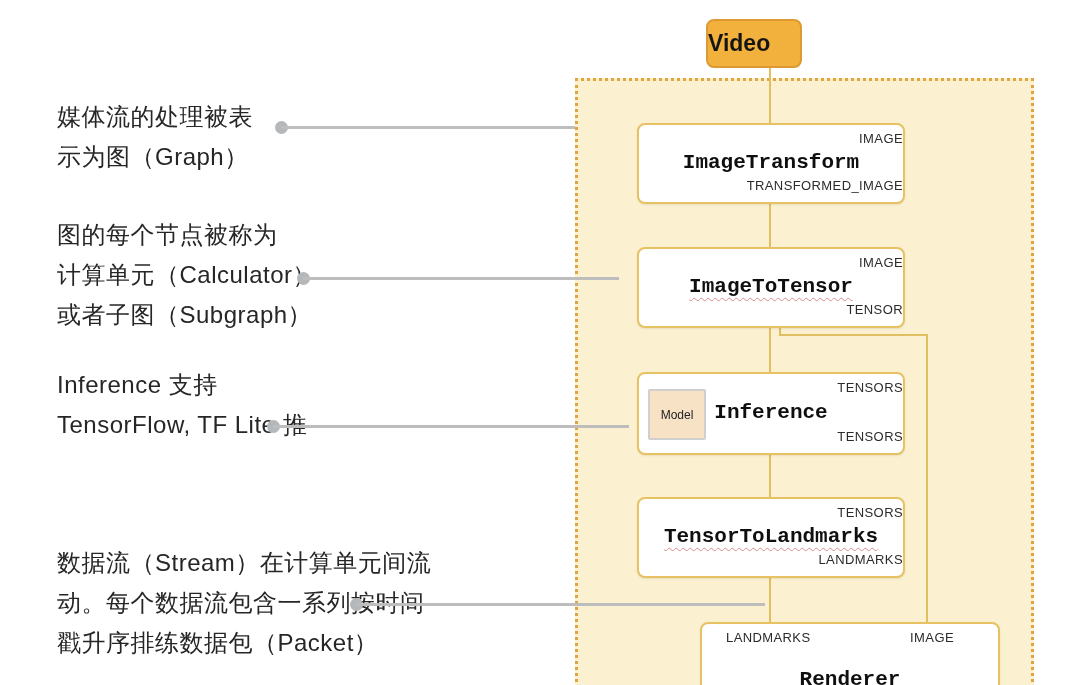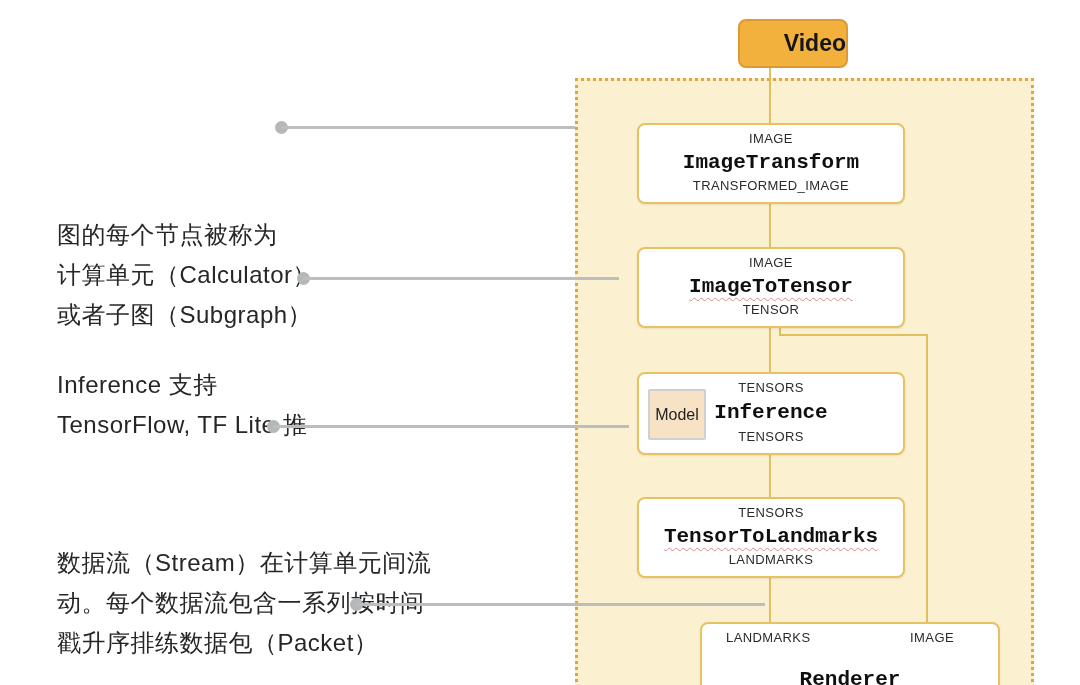--- a/index.html
+++ b/index.html
@@ -17,46 +17,46 @@
   .leader-dot{position:absolute;width:13px;height:13px;border-radius:50%;background:#b4b8ba;}
   
   .graph-box{
     position:absolute;left:575px;top:78px;width:459px;height:640px;
     background:#fbf0cf;border:3px dotted #dfa640;box-sizing:border-box;
   }
   
   .conn{position:absolute;background:#e0be62;}
   
   .source-node{
-    position:absolute;left:706px;top:19px;width:110px;height:49px;
+    position:absolute;left:706px;top:19px;width:96px;height:49px;
     background:#f2b13d;border:2px solid #dd9a32;border-radius:8px;box-sizing:border-box;
-    display:flex;align-items:center;justify-content:flex-end;
-    font-size:23px;font-weight:bold;color:#151515;margin-left:32px;
+    display:flex;align-items:center;justify-content:flex-start;
+    font-size:23px;font-weight:bold;color:#151515;
   }
   
   .node{
     position:absolute;width:268px;height:81px;background:#ffffff;
     border:2px solid #e6c263;border-radius:8px;box-sizing:border-box;
     display:flex;flex-direction:column;justify-content:space-between;
     padding:7px 0 9px 0;box-shadow:0 1px 2px rgba(0,0,0,0.08);
   }
   .port{
-    text-align:center;font-size:13px;letter-spacing:0.4px;color:#2b2b2b;line-height:14px;
+    text-align:right;font-size:13px;letter-spacing:0.4px;color:#2b2b2b;line-height:14px;
   }
   .node-title{
     text-align:center;font-size:21px;font-weight:bold;color:#0f0f0f;line-height:22px;font-family:Liberation Mono, monospace;
   }
   .misspell{
     text-decoration-line:underline;text-decoration-style:wavy;
     text-decoration-color:#d98c8c;text-decoration-thickness:1px;text-underline-offset:5px;
   }
   .model-chip{
     position:absolute;left:9px;top:15px;width:58px;height:51px;
     background:#f7e2c6;border:2px solid #cfcfcf;border-radius:2px;box-sizing:border-box;
-    display:flex;align-items:center;justify-content:center;font-size:16px;color:#222;
+    display:flex;align-items:center;justify-content:center;font-size:12px;color:#222;
   }
   .renderer-node{width:300px;height:80px;}
   .renderer-ports{
     display:flex;justify-content:space-between;padding:0 44px 0 24px;
   }
 </style>
 </head>
 <body>
 
 <div id="canvas">
@@ -104,20 +104,24 @@
   </div>
 
   <div class="node renderer-node" style="left:700px;top:622px;">
     <div class="renderer-ports">
       <span class="port">LANDMARKS</span>
       <span class="port">IMAGE</span>
     </div>
     <div class="node-title misspell">Renderer</div>
   </div>
 
+  <div class="note" style="top:97px;">
+    <div>媒体流的处理被表</div>
+    <div>示为图（Graph）</div>
+  </div>
   <div class="leader-dot" style="left:275px;top:121px;"></div>
   <div class="leader" style="left:281px;top:126px;width:294px;"></div>
 
   <div class="note" style="top:215px;">
     <div>图的每个节点被称为</div>
     <div>计算单元（Calculator）</div>
     <div>或者子图（Subgraph）</div>
   </div>
   <div class="leader-dot" style="left:297px;top:272px;"></div>
   <div class="leader" style="left:303px;top:277px;width:316px;"></div>

